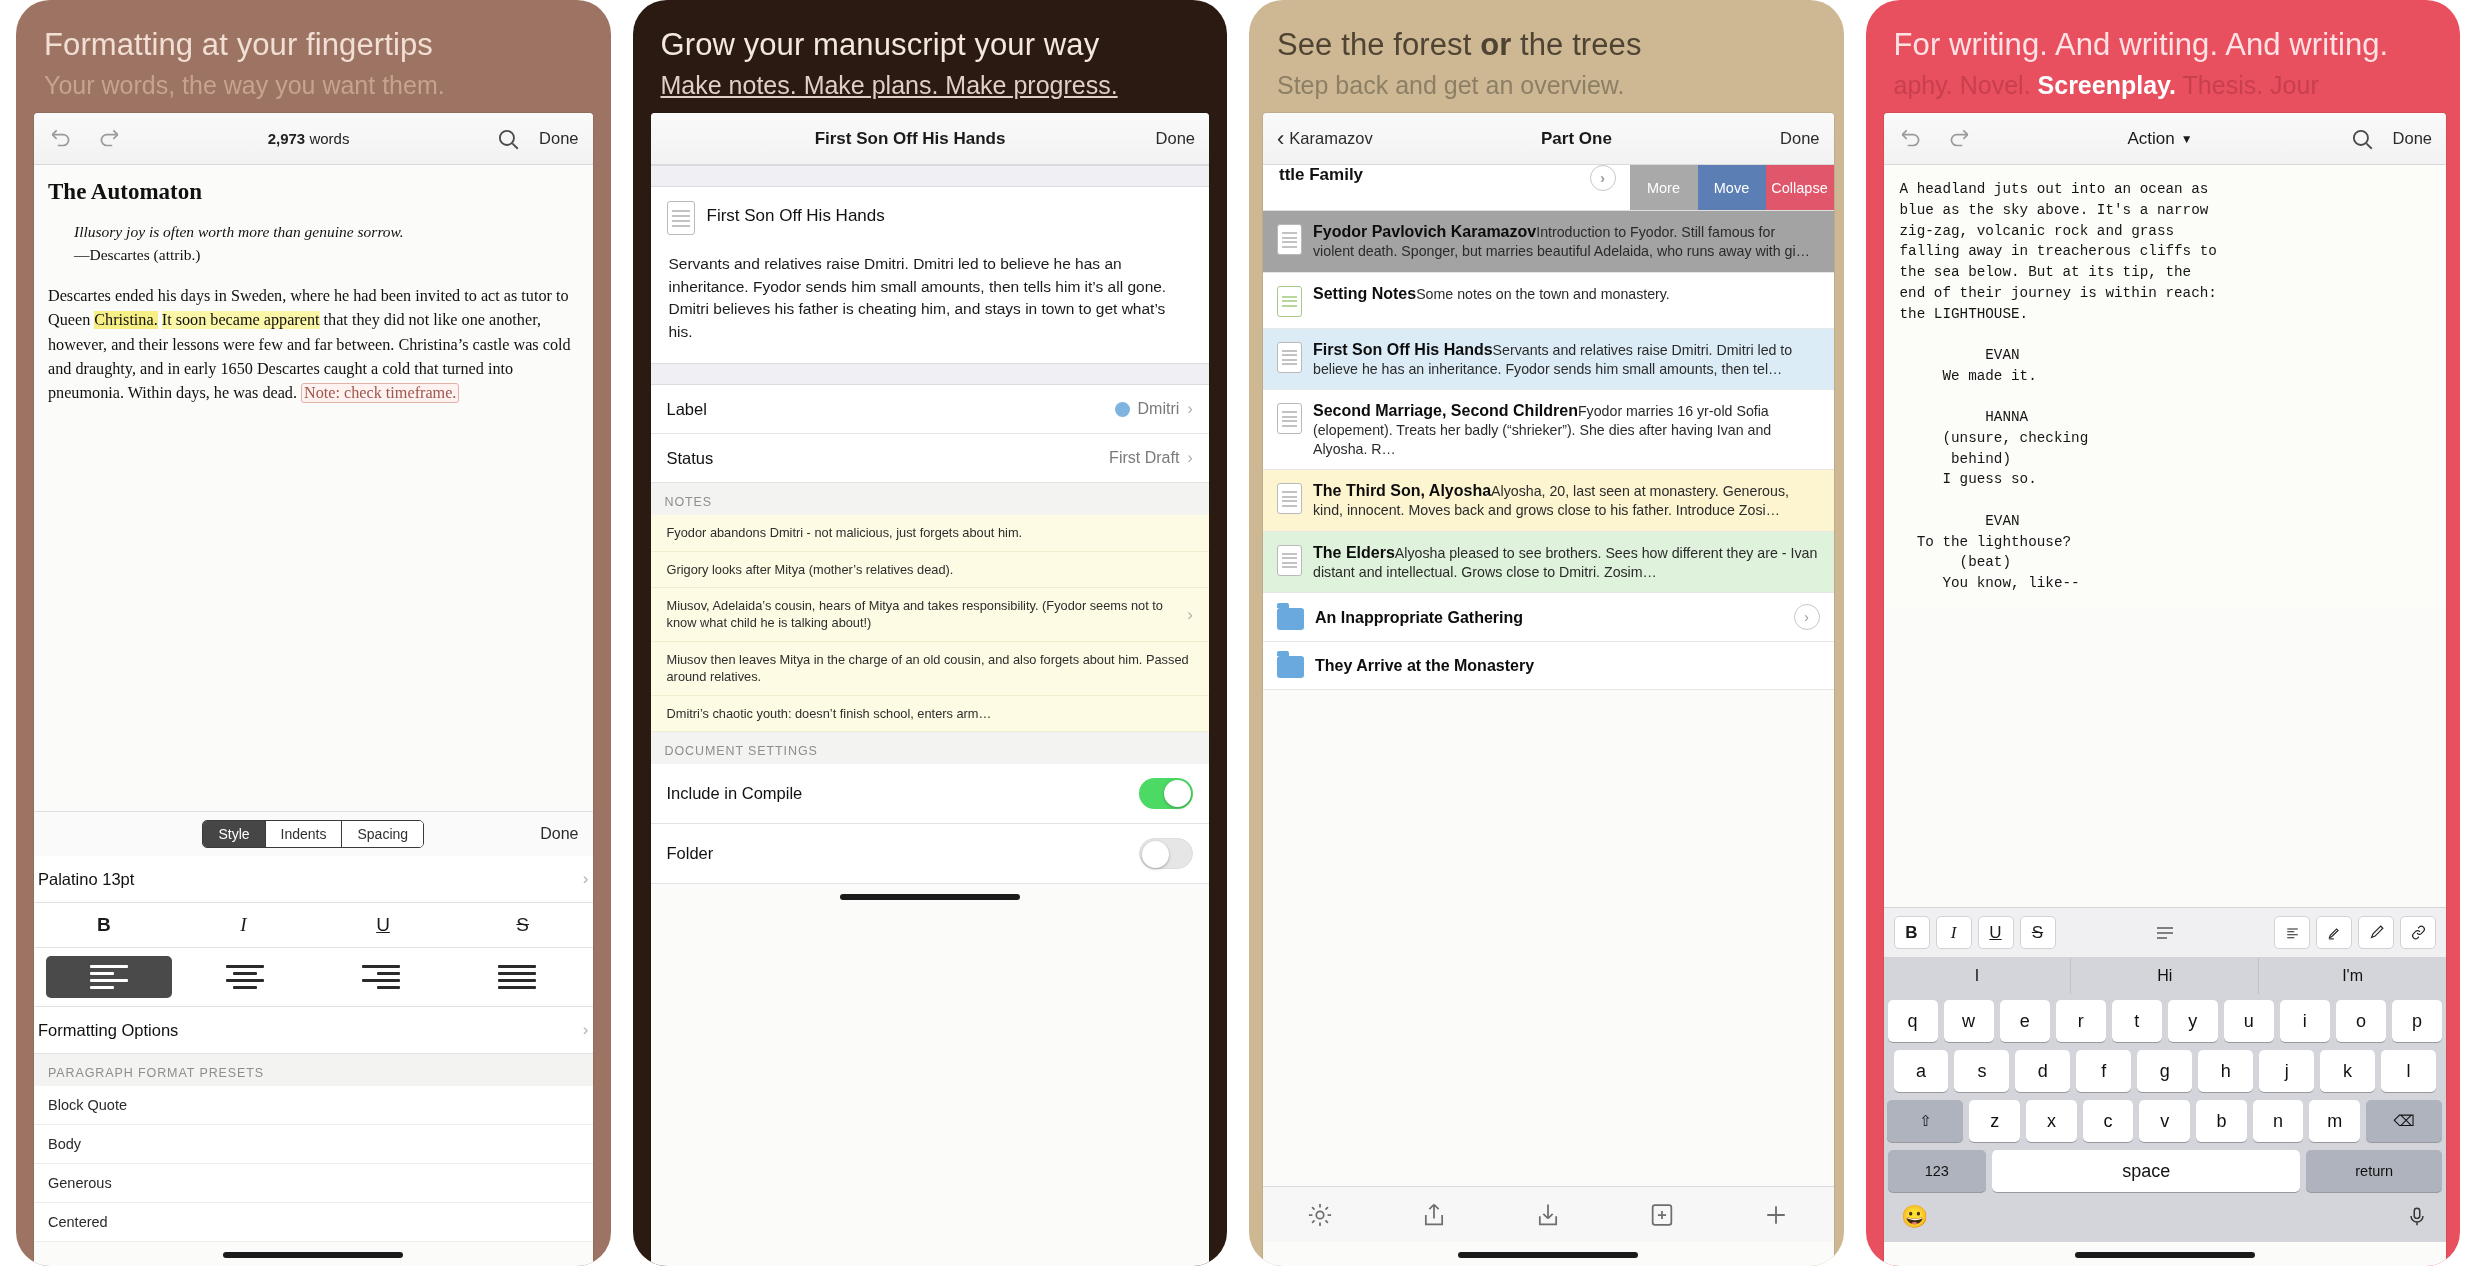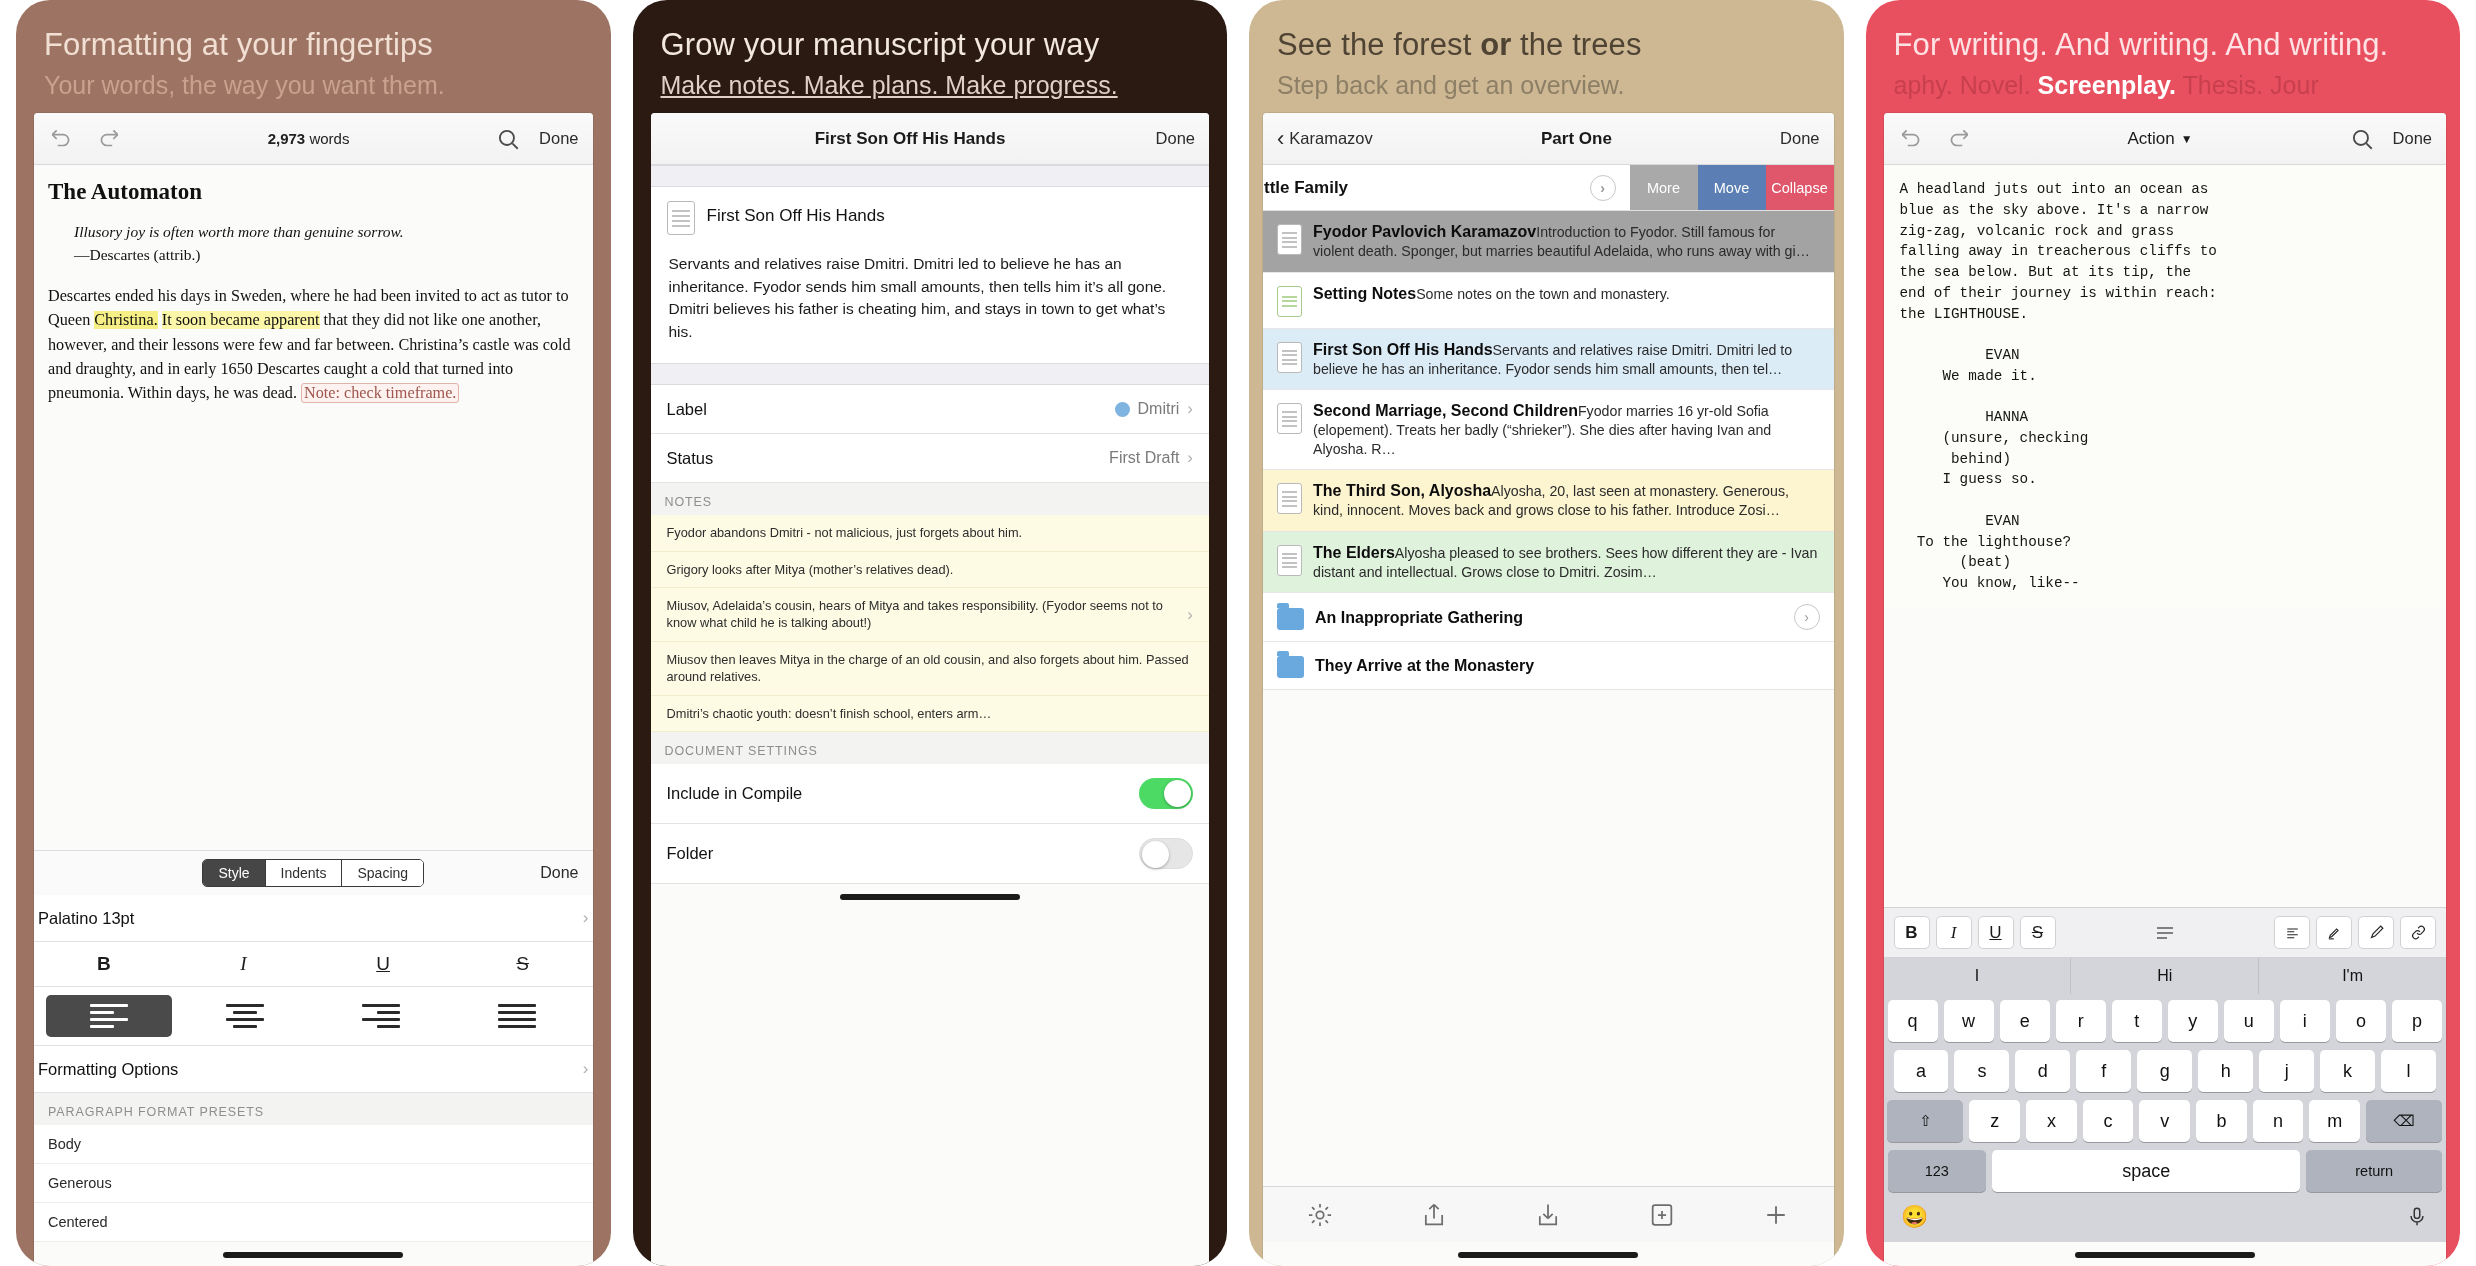--- a/index.html
+++ b/index.html
@@ -103,22 +103,22 @@
   .toggle { width:54px; height:31px; border-radius:16px; position:relative; }
   .toggle.on { background:#4cd964; }
   .toggle.off { background:#e6e6e6; border:1px solid #ddd; }
   .toggle i { position:absolute; top:2px; width:27px; height:27px; border-radius:50%; background:#fff;
               box-shadow:0 1px 3px rgba(0,0,0,.3); }
   .toggle.on i { right:2px; }
   .toggle.off i { left:2px; }
 
   
   .swiperow { display:flex; background:#fff; border-bottom:1px solid #e0e0e0; height:46px; align-items:stretch; }
-  .swipelabel { flex:1; display:flex; align-items:center; justify-content:space-between;
-                padding:0 14px 0 1px; font-size:17px; font-weight:700; color:#111; }
+  .swipelabel { flex:1; display:flex; align-items:flex-start; justify-content:space-between;
+                padding:0 14px 0 16px; font-size:17px; font-weight:700; color:#111; }
   .circlechev { width:26px; height:26px; border-radius:50%; border:1.5px solid #c7c7c7; color:#9a9a9a;
                 display:flex; align-items:center; justify-content:center; font-size:14px; }
   .swipebtn { width:68px; display:flex; align-items:center; justify-content:center; color:#fff; font-size:14.5px; }
   .sb-more { background:#a9a9a9; }
   .sb-move { background:#5b7fb5; }
   .sb-coll { background:#e0566b; }
 
   .olrow { display:flex; gap:11px; padding:11px 14px; border-bottom:1px solid #e6e6e6; align-items:flex-start; }
   .olrow .t { font-size:16px; font-weight:700; color:#0d0d0d; line-height:1.2; }
   .olrow .s { font-size:14.2px; color:#2b2b2b; line-height:1.32; margin-top:3px; }
@@ -268,20 +268,21 @@
             </span>
           </div>
       </div>
 
       <div class="row">
         <span>Formatting Options</span>
         <span class="chev">›</span>
       </div>
 
       <div class="secthead">PARAGRAPH FORMAT PRESETS</div>
+      <div class="preset">Block Quote</div>
       <div class="preset">Body</div>
       <div class="preset">Generous</div>
       <div class="preset">Centered</div>
       <div class="homebar"></div>
     </div>
   </div>
 
   <div class="panel p2">
     <div class="hero">
       <h1>Grow your manuscript your way</h1>

